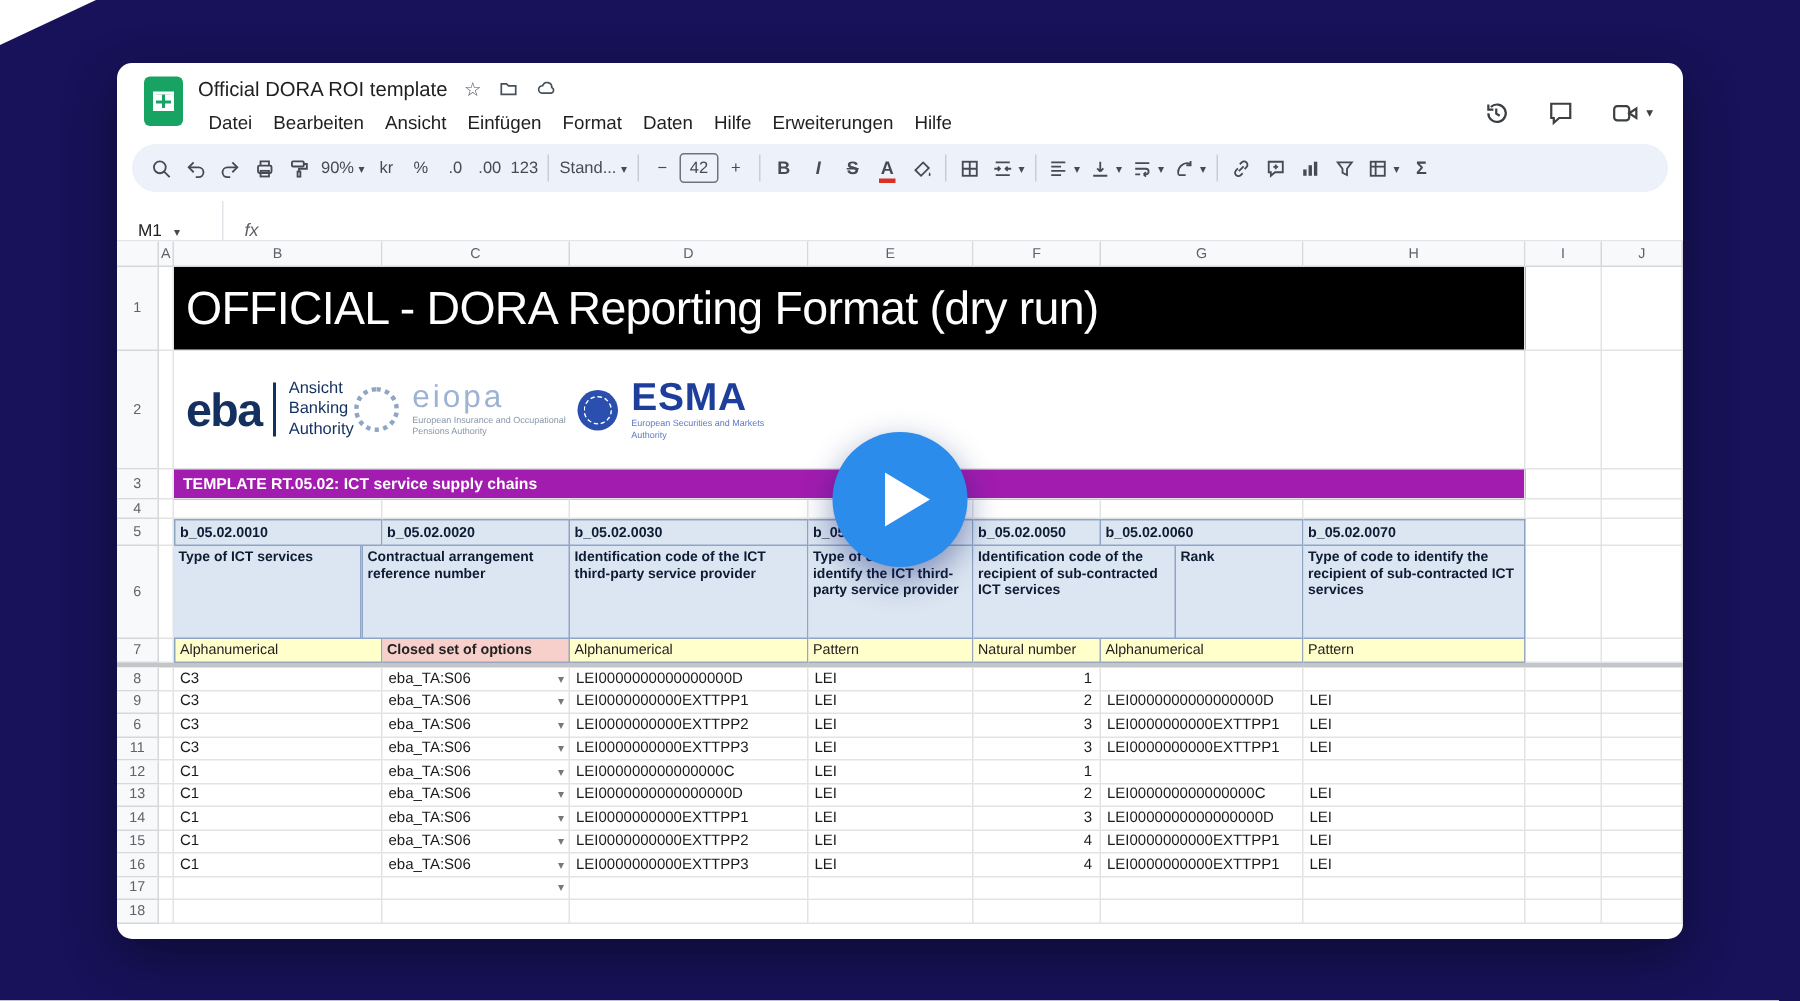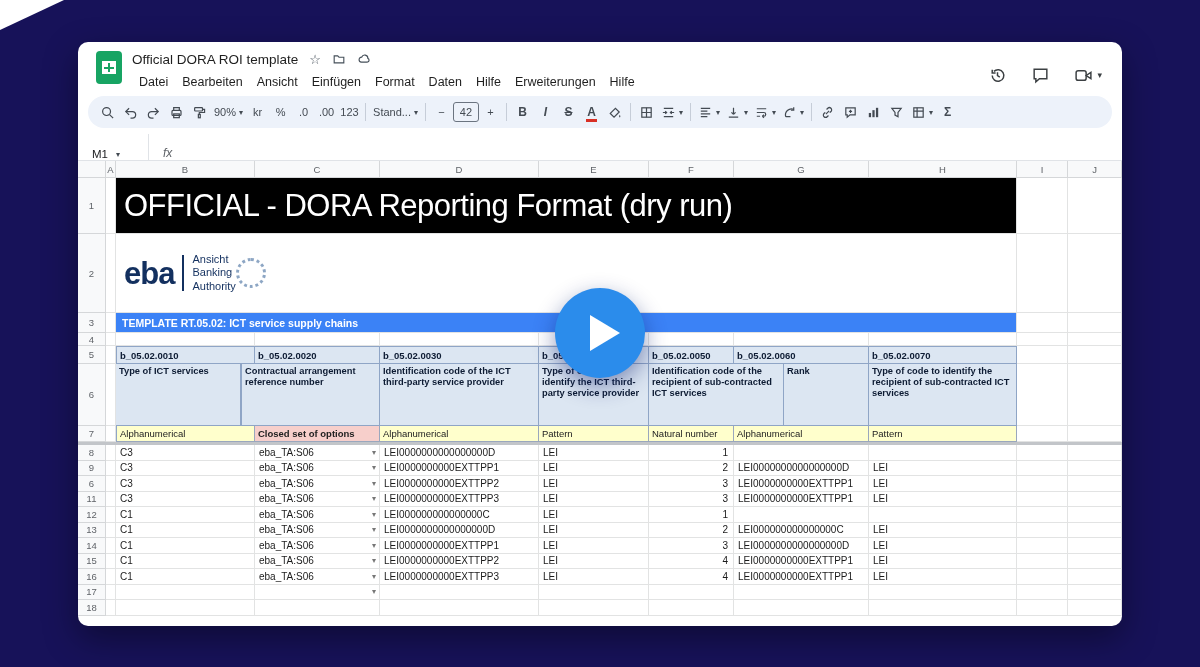--- a/index.html
+++ b/index.html
@@ -57,21 +57,21 @@
   .fx{font-style:italic;color:#5f6368;font-size:12px;margin-left:14px}
 
   
   .grid{width:100%}
   .r{display:flex}
   .c{flex:0 0 auto;border-right:1px solid #e2e3e3;border-bottom:1px solid #e2e3e3;
     font-size:10px;color:#1b1b1b;overflow:hidden;white-space:nowrap;display:flex;align-items:center}
   .hd{background:#f8f9fa;color:#5f6368;justify-content:center;font-size:9.5px;
     border-right:1px solid #d5d7d9;border-bottom:1px solid #d5d7d9}
   .banner{background:#000;color:#fff;font-size:31px;font-weight:500;padding-left:8px;letter-spacing:-.5px}
-  .bluebar{background:#3b82f6;color:#fff;font-weight:bold;font-size:10.5px;padding-left:6px}
+  .bluebar{background:#a21caf;color:#fff;font-weight:bold;font-size:10.5px;padding-left:6px}
   .logo-area{padding-left:8px;gap:34px}
   .hcode{background:#dce6f2;font-weight:bold;font-size:9.5px;color:#0d1b33;padding:0 3px;
     border-right:1px solid #8fa5c6;border-bottom:1px solid #8fa5c6;border-top:1px solid #8fa5c6}
   .hcode.first,.htitle.first,.htype.first{border-left:1px solid #8fa5c6}
   .htitle{background:#dce6f2;font-weight:bold;font-size:9.3px;line-height:1.18;color:#0d1b33;
     padding:2px 3px;white-space:normal;align-items:flex-start;
     border-right:1px solid #8fa5c6;border-bottom:1px solid #8fa5c6}
   .htype{background:#ffffcc;font-size:9.5px;color:#222;padding:0 3px;
     border-right:1px solid #9aa7bd;border-bottom:1px solid #9aa7bd}
   .htype.pink{background:#f7cfcb}
@@ -359,20 +359,31 @@
       <span class="eba-word">eba</span>
       <span class="eba-bar"></span>
       <span class="eba-lines">
         <span>Ansicht</span>
         <span>Banking</span>
         <span>Authority</span>
       </span>
     </div>
     <div class="eiopa">
       <span class="eiopa-emblem"></span>
+      <span class="eiopa-txt">
+        <span class="eiopa-name">eiopa</span>
+        <span class="logo-sub">European Insurance and Occupational Pensions Authority</span>
+      </span>
+    </div>
+    <div class="esma">
+      <span class="esma-emblem"></span>
+      <span class="esma-txt">
+        <span class="esma-name">ESMA</span>
+        <span class="logo-sub">European Securities and Markets Authority</span>
+      </span>
     </div>
   </div>
           </div>
           <div class="c " style="flex: 0 0 51px;"></div>
           <div class="c " style="flex: 0 0 54px;"></div>
         </div>
         <div class="r" style="height: 20px;">
           <div class="c hd" style="flex: 0 0 28px;">3</div>
           <div class="c " style="flex: 0 0 10px;"></div>
           <div class="c bluebar" style="flex: 0 0 901px;">TEMPLATE RT.05.02: ICT service supply chains</div>

